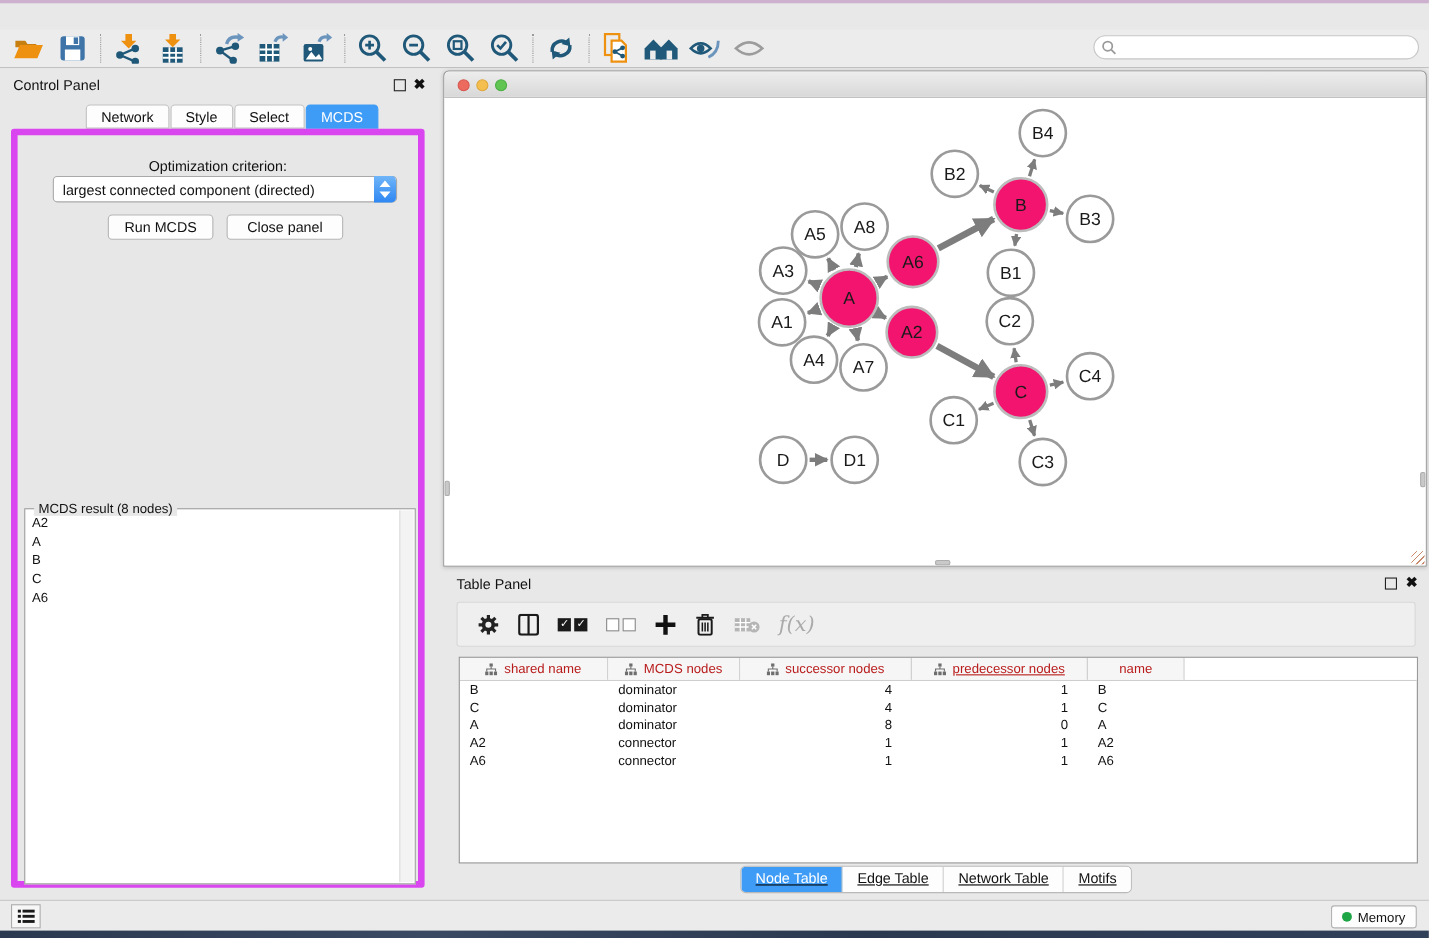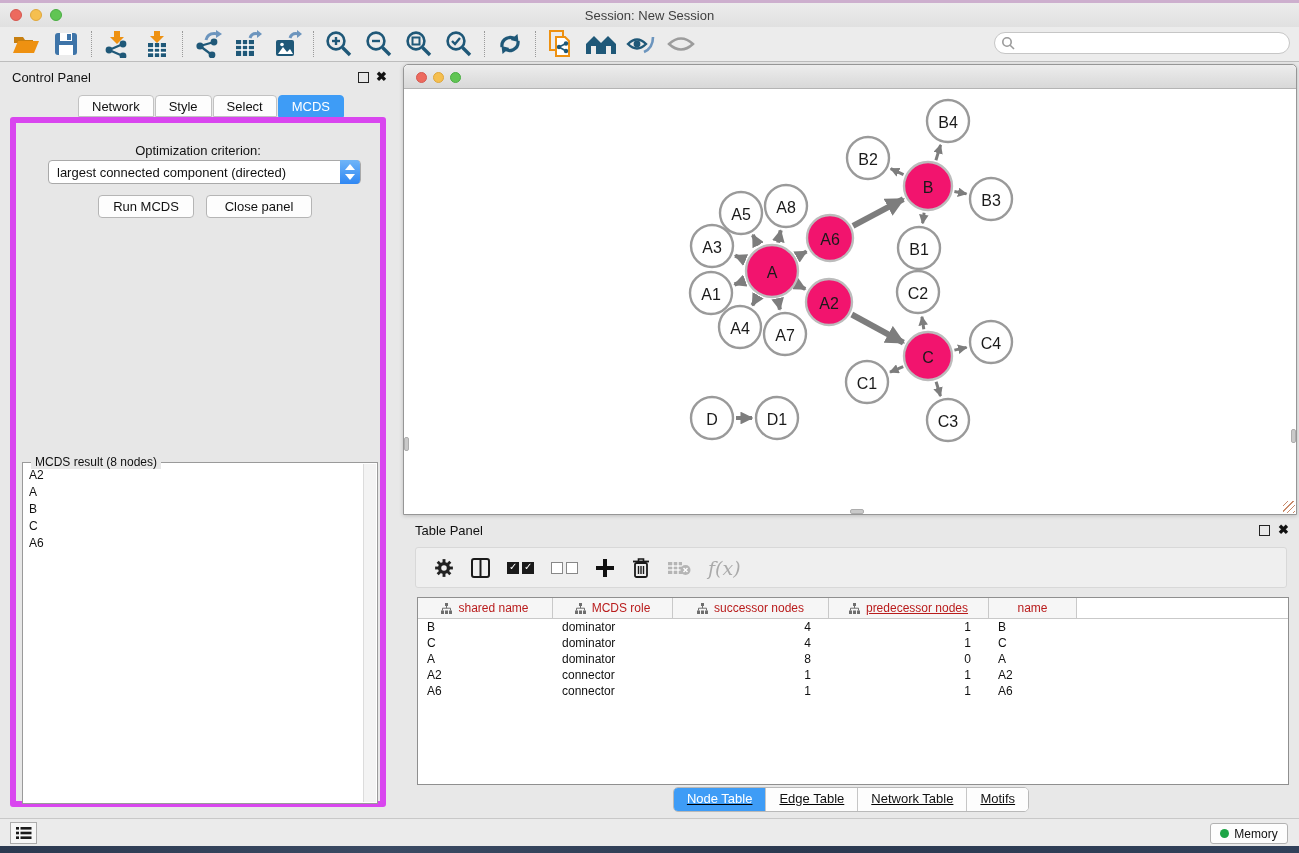--- a/index.html
+++ b/index.html
@@ -99,28 +99,20 @@
   .mem-btn { position:absolute; right:11px; top:4px; width:78px; height:21px; background:#fdfdfd; border:1px solid #b2b2b2; border-radius:3px; font-size:12px; color:#111; display:flex; align-items:center; justify-content:center; gap:5px; cursor:pointer; }
   .mem-dot { width:9px; height:9px; border-radius:50%; background:#1da546; }
   .wall-bottom { position:absolute; left:0; top:846px; width:100%; height:7px; background:linear-gradient(90deg,#2b3950,#3a4a63 30%,#2b3950 60%,#31415a); }
 </style>
 </head>
 <body>
 
 <div class="screen">
   <div class="wall-top"></div>
 
-  <div class="titlebar">
-    <div class="lights">
-      <span class="light red"></span>
-      <span class="light yellow"></span>
-      <span class="light green"></span>
-    </div>
-    <div class="app-title">Session: New Session</div>
-  </div>
 
   <div class="toolbar">
     <button class="tbtn">
       <svg width="28" height="24" viewBox="0 0 28 24">
           <path d="M2 5h9l2 3h8v3H2z" fill="#c77f10"></path>
           <path d="M1 21L6 9h21l-5 12z" fill="#ee9111"></path>
         </svg>
     </button>
     <button class="tbtn">
       <svg width="24" height="24" viewBox="0 0 24 24">
@@ -534,21 +526,21 @@
             <div class="th" style="width: 120px;">
               <svg width="11" height="11" viewBox="0 0 11 11">
                 <g fill="#6e6e6e">
                   <rect x="4" y="0" width="3" height="3"></rect>
                   <rect x="0" y="7.5" width="3" height="3.5"></rect>
                   <rect x="4" y="7.5" width="3" height="3.5"></rect>
                   <rect x="8" y="7.5" width="3" height="3.5"></rect>
                 </g>
                 <path d="M5.5 3v2.2M1.5 7.5V5.2h8v2.3" stroke="#6e6e6e" fill="none"></path>
               </svg>
-              <span>MCDS role</span>
+              <span>MCDS nodes</span>
             </div>
             <div class="th" style="width: 156px;">
               <svg width="11" height="11" viewBox="0 0 11 11">
                 <g fill="#6e6e6e">
                   <rect x="4" y="0" width="3" height="3"></rect>
                   <rect x="0" y="7.5" width="3" height="3.5"></rect>
                   <rect x="4" y="7.5" width="3" height="3.5"></rect>
                   <rect x="8" y="7.5" width="3" height="3.5"></rect>
                 </g>
                 <path d="M5.5 3v2.2M1.5 7.5V5.2h8v2.3" stroke="#6e6e6e" fill="none"></path>

